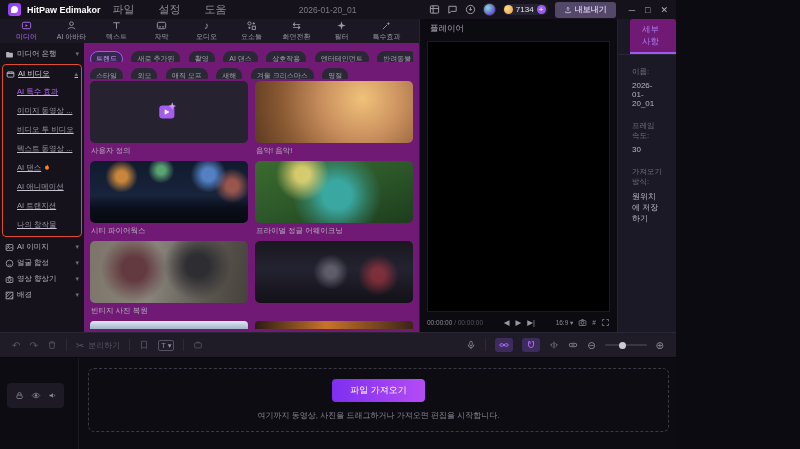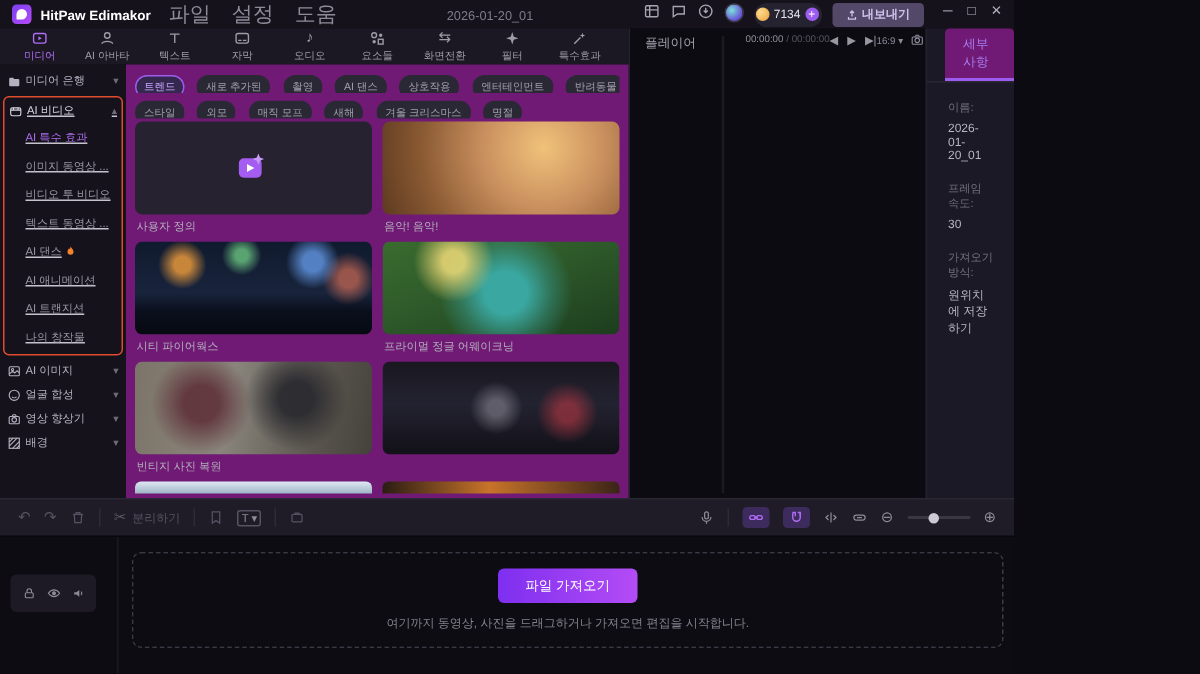--- a/index.html
+++ b/index.html
@@ -6,24 +6,24 @@
   html,body { width:800px; height:449px; overflow:hidden; }
   body { background:#0d0b12; font-family:"Liberation Sans","DejaVu Sans",sans-serif; color:#c6c3cf; }
   .app { width:676px; height:449px; display:flex; flex-direction:column; }
   svg { display:block; }
 
   
   .titlebar { height:19px; background:#15121b; display:flex; align-items:center; padding:0 8px; gap:6px; flex:0 0 auto; }
   .logo { width:13px; height:13px; border-radius:3px; background:linear-gradient(135deg,#7b3ff2,#b44cf5); position:relative; flex:0 0 auto; }
   .logo::after { content:""; position:absolute; left:3px; top:3px; width:7px; height:7px; border-radius:50% 50% 50% 0; background:#fff; }
   .app-name { color:#ffffff; font-weight:bold; font-size:9px; white-space:nowrap; }
-  .menus { display:flex; gap:14px; margin-left:6px; font-size:14px; color:#8e8b99;justify-content:center; }
+  .menus { display:flex; gap:24px; margin-left:6px; font-size:11px; color:#8e8b99;justify-content:center; }
   .menus span { cursor:default; }
   .tb-center { flex:1; text-align:center; font-size:8.5px; color:#7f7c8a; }
-  .tb-right { display:flex; gap:7px; }
+  .tb-right { display:flex; align-items:center; gap:7px; }
   .tb-ic { color:#a8a5b2; }
   .avatar { width:13px; height:13px; border-radius:50%; background:radial-gradient(circle at 35% 35%,#7ce0d8,#6a4fd8 70%); border:1px solid #3a3744; }
   .coin-pill { display:flex; align-items:center; gap:3px; background:#262330; border-radius:8px; padding:1px 2px 1px 1px; }
   .coin-ic { width:9px; height:9px; border-radius:50%; background:radial-gradient(circle at 35% 35%,#ffd98a,#e8a33d); }
   .coin-n { font-size:8px; color:#e6e3ee; }
   .coin-plus { width:9px; height:9px; border-radius:50%; background:#9d5cf0; color:#fff; font-size:8px; line-height:9px; text-align:center; }
   .export-btn { display:flex; align-items:center; gap:3px; background:#544868; border:none; border-radius:3px; color:#cfc3ee; font-size:8px; padding:2.5px 9px; font-family:inherit;font-weight:bold; }
   .win-controls { display:flex; gap:10px; margin-left:6px; color:#b5b2bf; font-size:9px; }
 
   
@@ -74,21 +74,21 @@
   .c6 { background:
         radial-gradient(circle at 78% 55%,rgba(200,60,70,.55) 0 5%,transparent 16%),
         radial-gradient(circle at 48% 50%,rgba(210,205,215,.35) 0 6%,transparent 20%),
         linear-gradient(180deg,#191820 0%,#232230 45%,#121118 100%); }
   .slivers { display:grid; grid-template-columns:1fr 1fr; column-gap:7px; }
   .sliver { height:8px; border-radius:4px 4px 0 0; }
   .s1 { background:linear-gradient(180deg,#dfe9f2,#9fb4c8); }
   .s2 { background:linear-gradient(90deg,#2a1c14,#c8742a 45%,#3a2417); }
 
   
-  .player-panel { width:198px; background:#0d0b12; border-right:1px solid #26222e; display:flex; }
+  .player-panel { width:198px; background:#0d0b12; border-right:1px solid #26222e; display:flex; flex-direction:column; }
   .player-header { height:17px; font-size:8.5px; color:#a5a2af; padding:4px 10px 0 10px; flex:0 0 auto; }
   .video-area { flex:1; background:#000; margin:5px 7px 3px 7px; border:1px solid #1c1924; }
   .player-controls { height:17px; display:flex; align-items:center; justify-content:space-between; padding:0 7px 2px 7px; flex:0 0 auto; }
   .tc { font-size:6.5px; color:#8f8c99; white-space:nowrap; }
   .tc .dim { color:#55525f; }
   .transport { display:flex; gap:6px; font-size:7.5px; color:#9a97a3; align-items:center; }
   .pc-right { display:flex; gap:5px; align-items:center; font-size:6.5px; color:#8e8b99; }
 
   
   .details-panel { flex:1; background:#1c1926; display:flex; flex-direction:column; }

